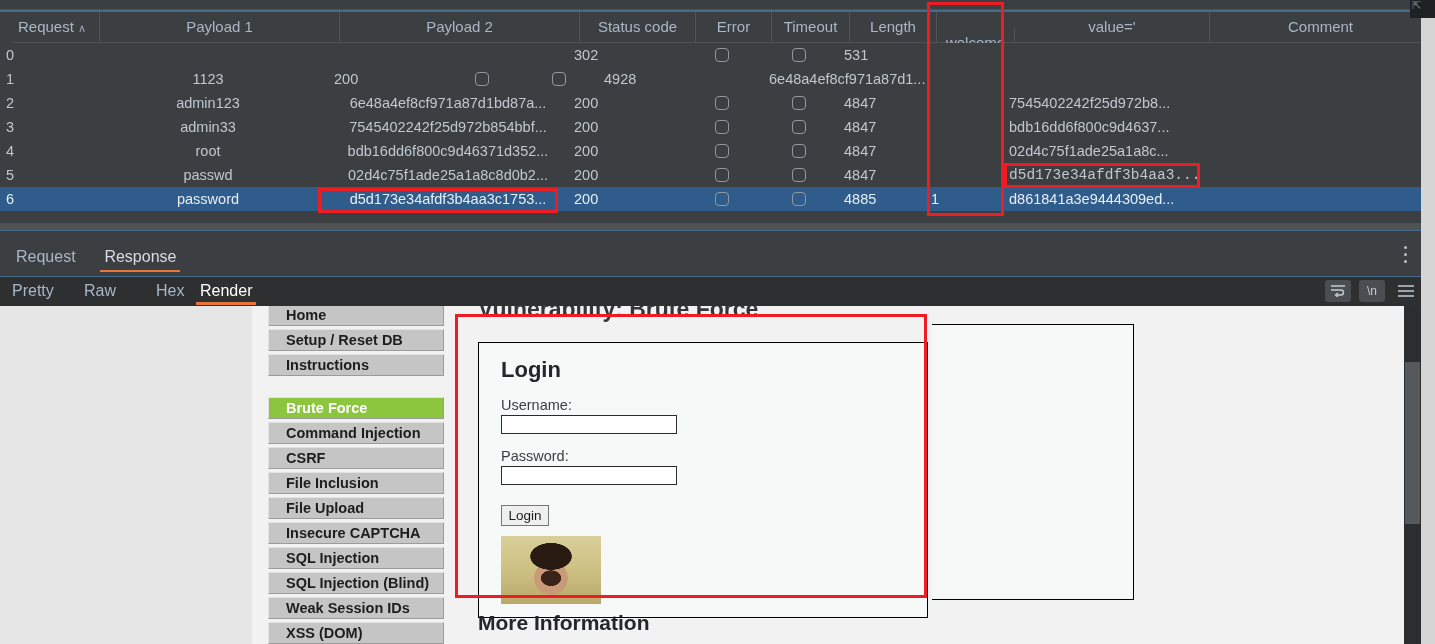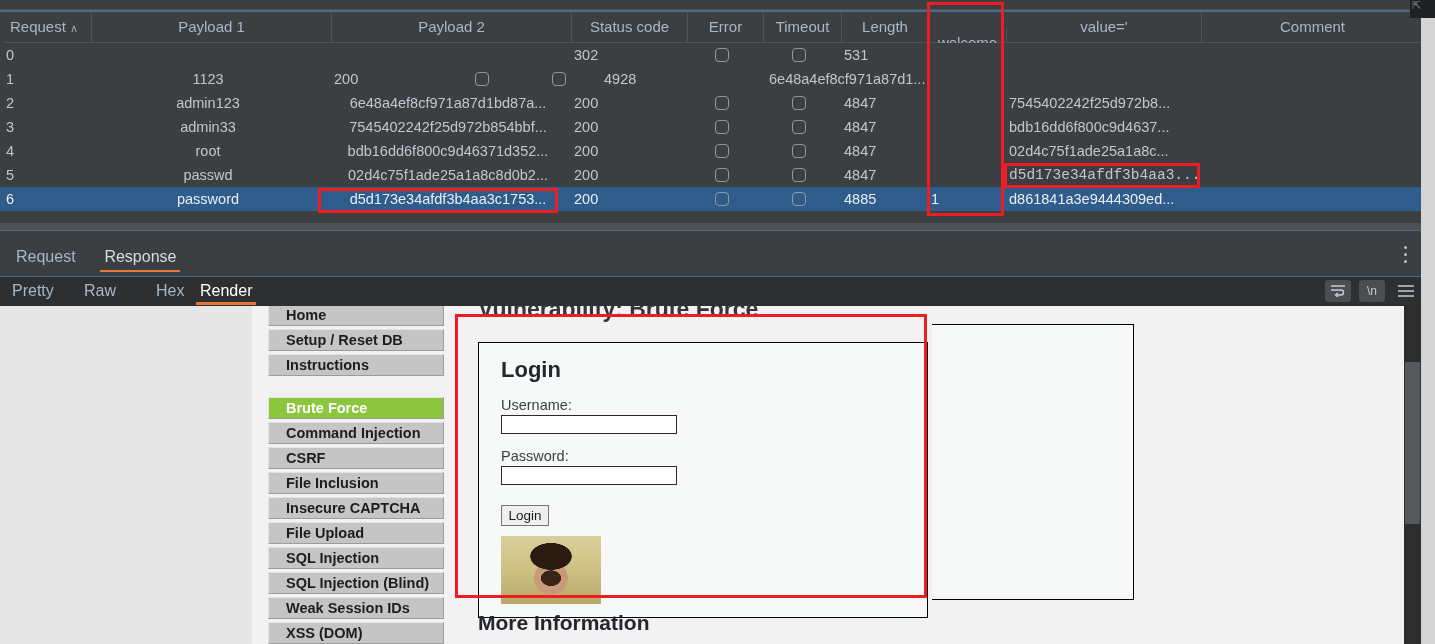--- a/index.html
+++ b/index.html
@@ -19,21 +19,21 @@
   }
   .pane-topstrip {
     position: absolute; left: 0; top: 0; width: 1421px; height: 10px;
     background: #3c3f41; border-bottom: 1px solid #4e5254;
   }
   .hdr-topline {
     position: absolute; left: 0; top: 10px; width: 1421px; height: 2px;
     background: #4a6a8a;
   }
   .tbl-header {
-    position: absolute; left: 4px; top: 12px; width: 1421px; height: 31px;
+    position: absolute; left: 12px; top: 12px; width: 1421px; height: 31px;
     background: #3c3f41; border-bottom: 1px solid #4f5355;
     display: flex;
   }
   .th {
     height: 30px; line-height: 30px; text-align: center;
     color: #a9b7c6; font-size: 15px;
     border-right: 1px solid #4f5355;
     white-space: nowrap; overflow: hidden;
     position: relative;
   }
@@ -378,22 +378,22 @@
 
       <div class="dvwa-nav" id="dvwa-nav">
           <div class="navitem">Home</div>
           <div class="navitem">Setup / Reset DB</div>
           <div class="navitem">Instructions</div>
           <div class="nav-gap"></div>
           <div class="navitem active">Brute Force</div>
           <div class="navitem">Command Injection</div>
           <div class="navitem">CSRF</div>
           <div class="navitem">File Inclusion</div>
+          <div class="navitem">File Upload</div>
           <div class="navitem">Insecure CAPTCHA</div>
-          <div class="navitem">File Upload</div>
           <div class="navitem">SQL Injection</div>
           <div class="navitem">SQL Injection (Blind)</div>
           <div class="navitem">Weak Session IDs</div>
           <div class="navitem">XSS (DOM)</div>
         </div>
 
       <div class="vuln-box">
         <h2>Login</h2>
         <div class="fld-label">Username:</div>
         <input class="fld-input" type="text" value="" style="">

